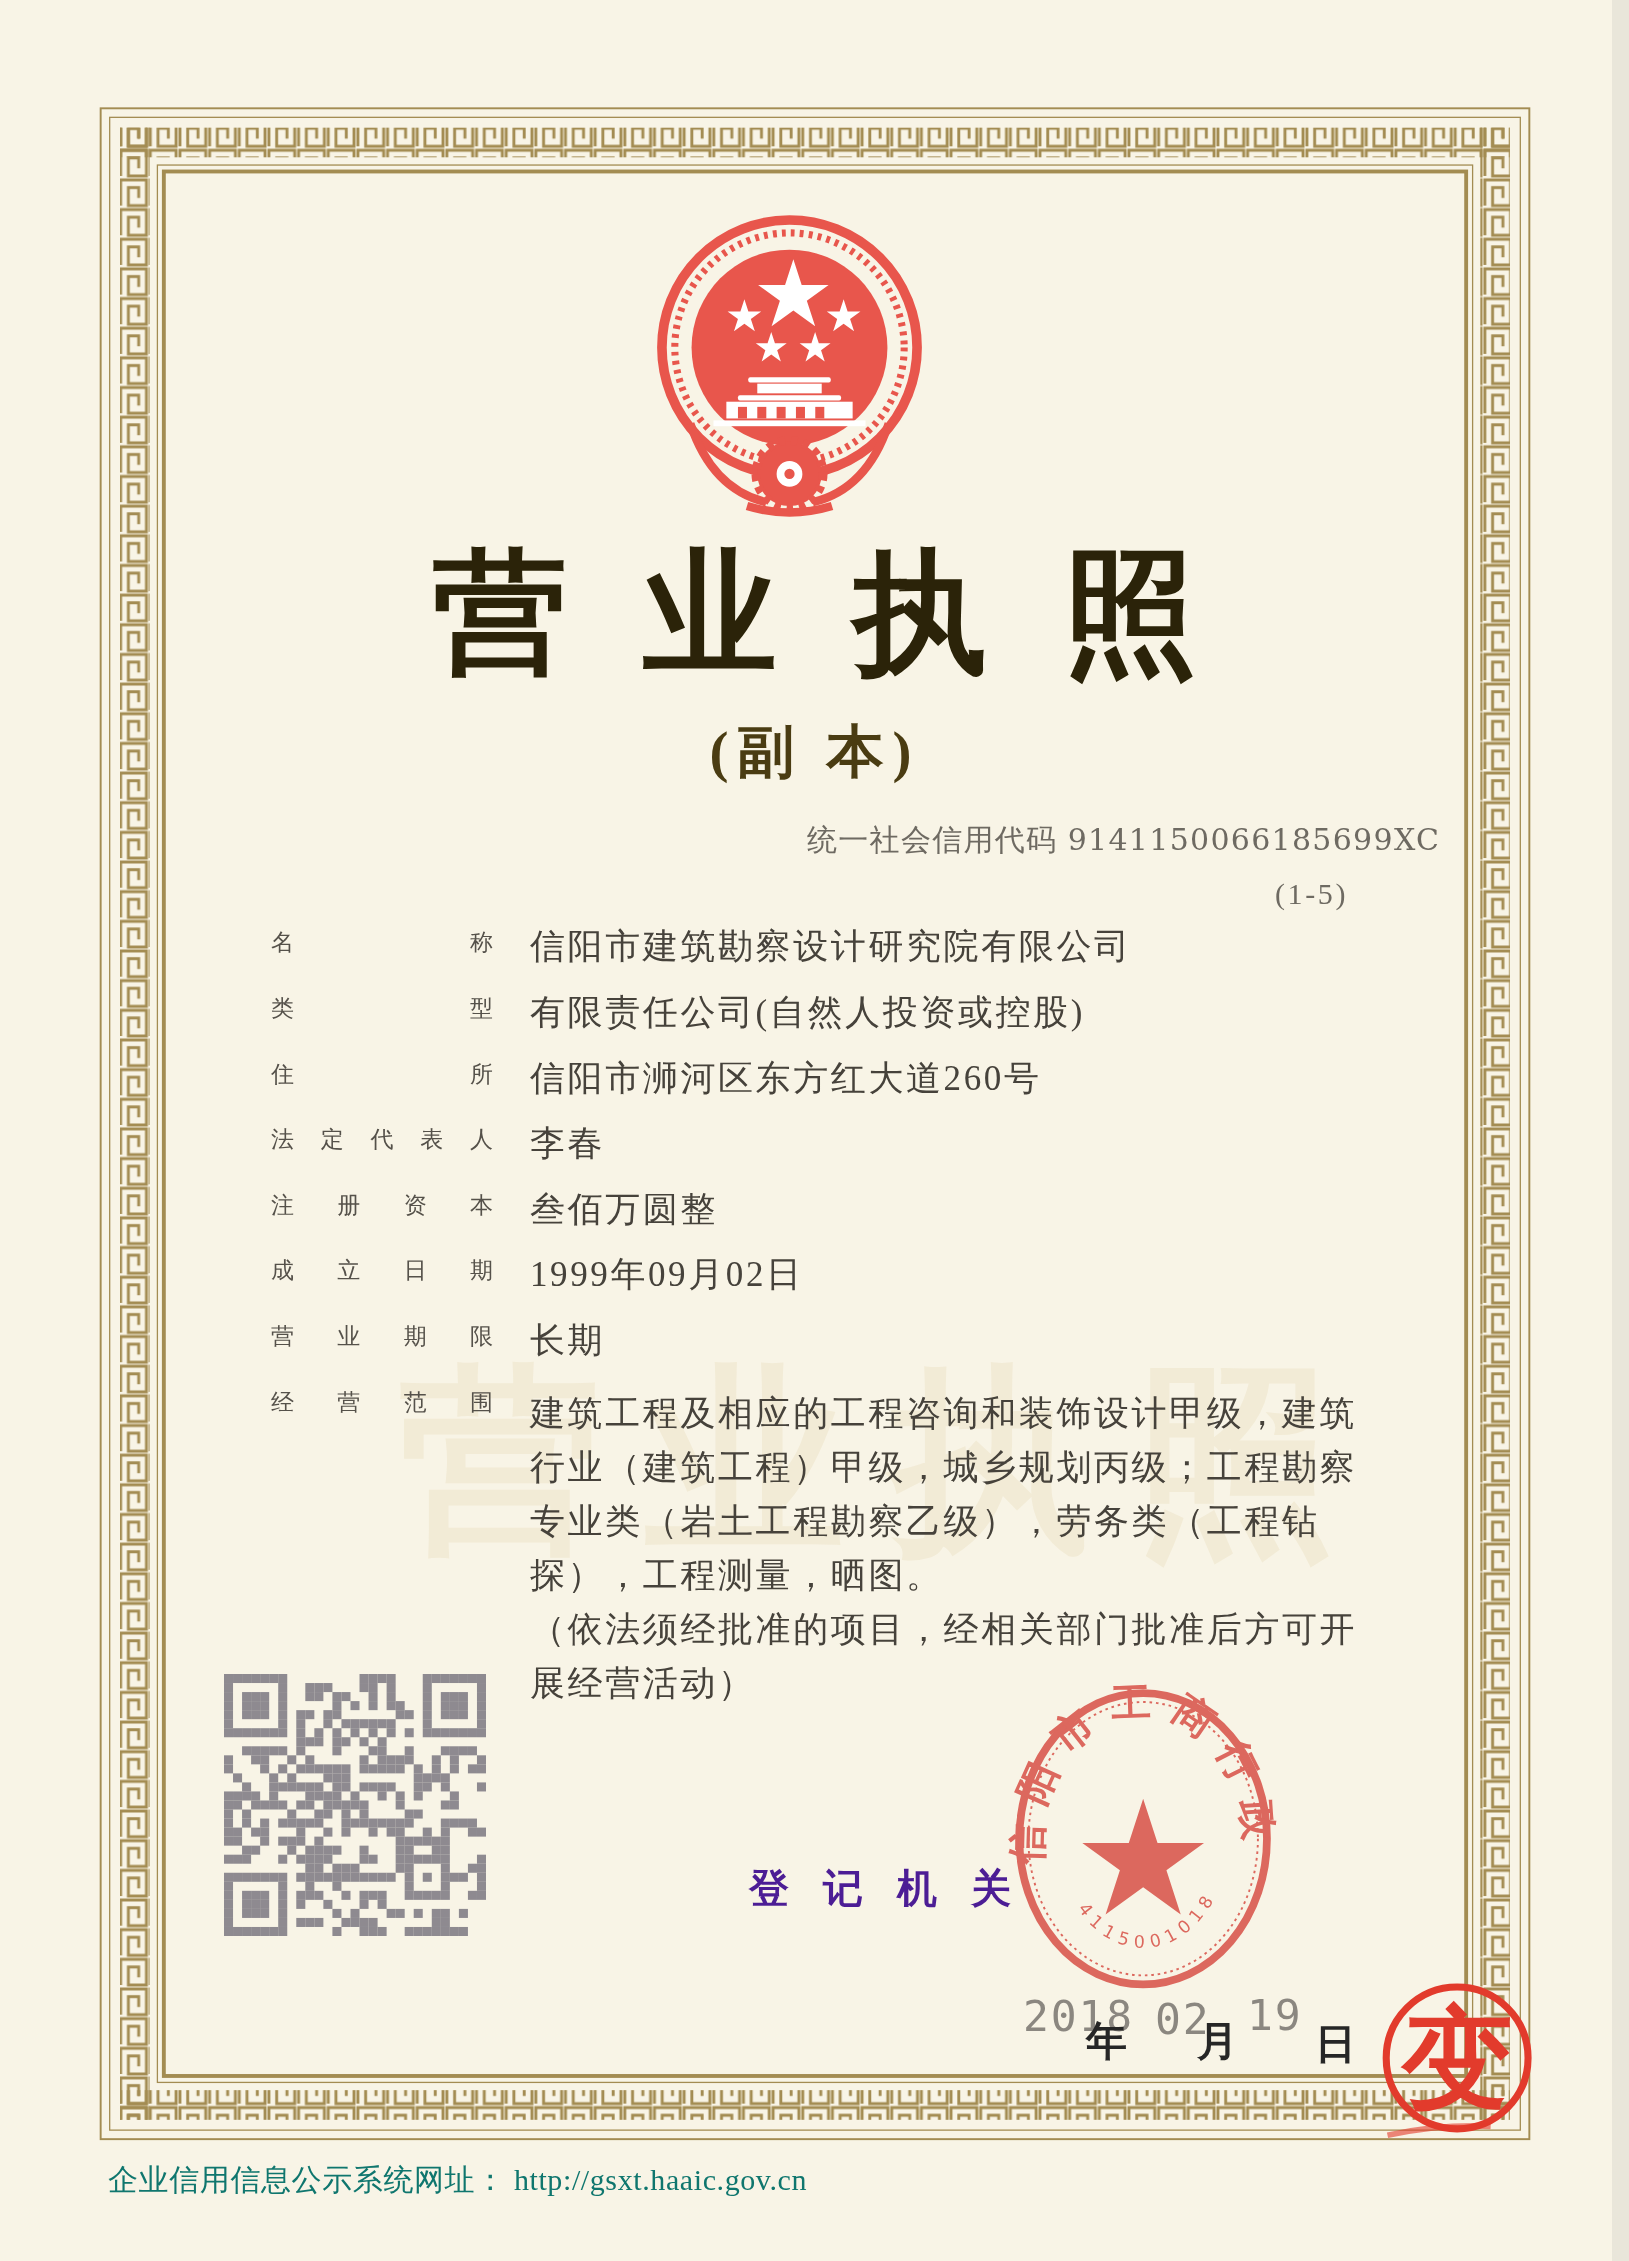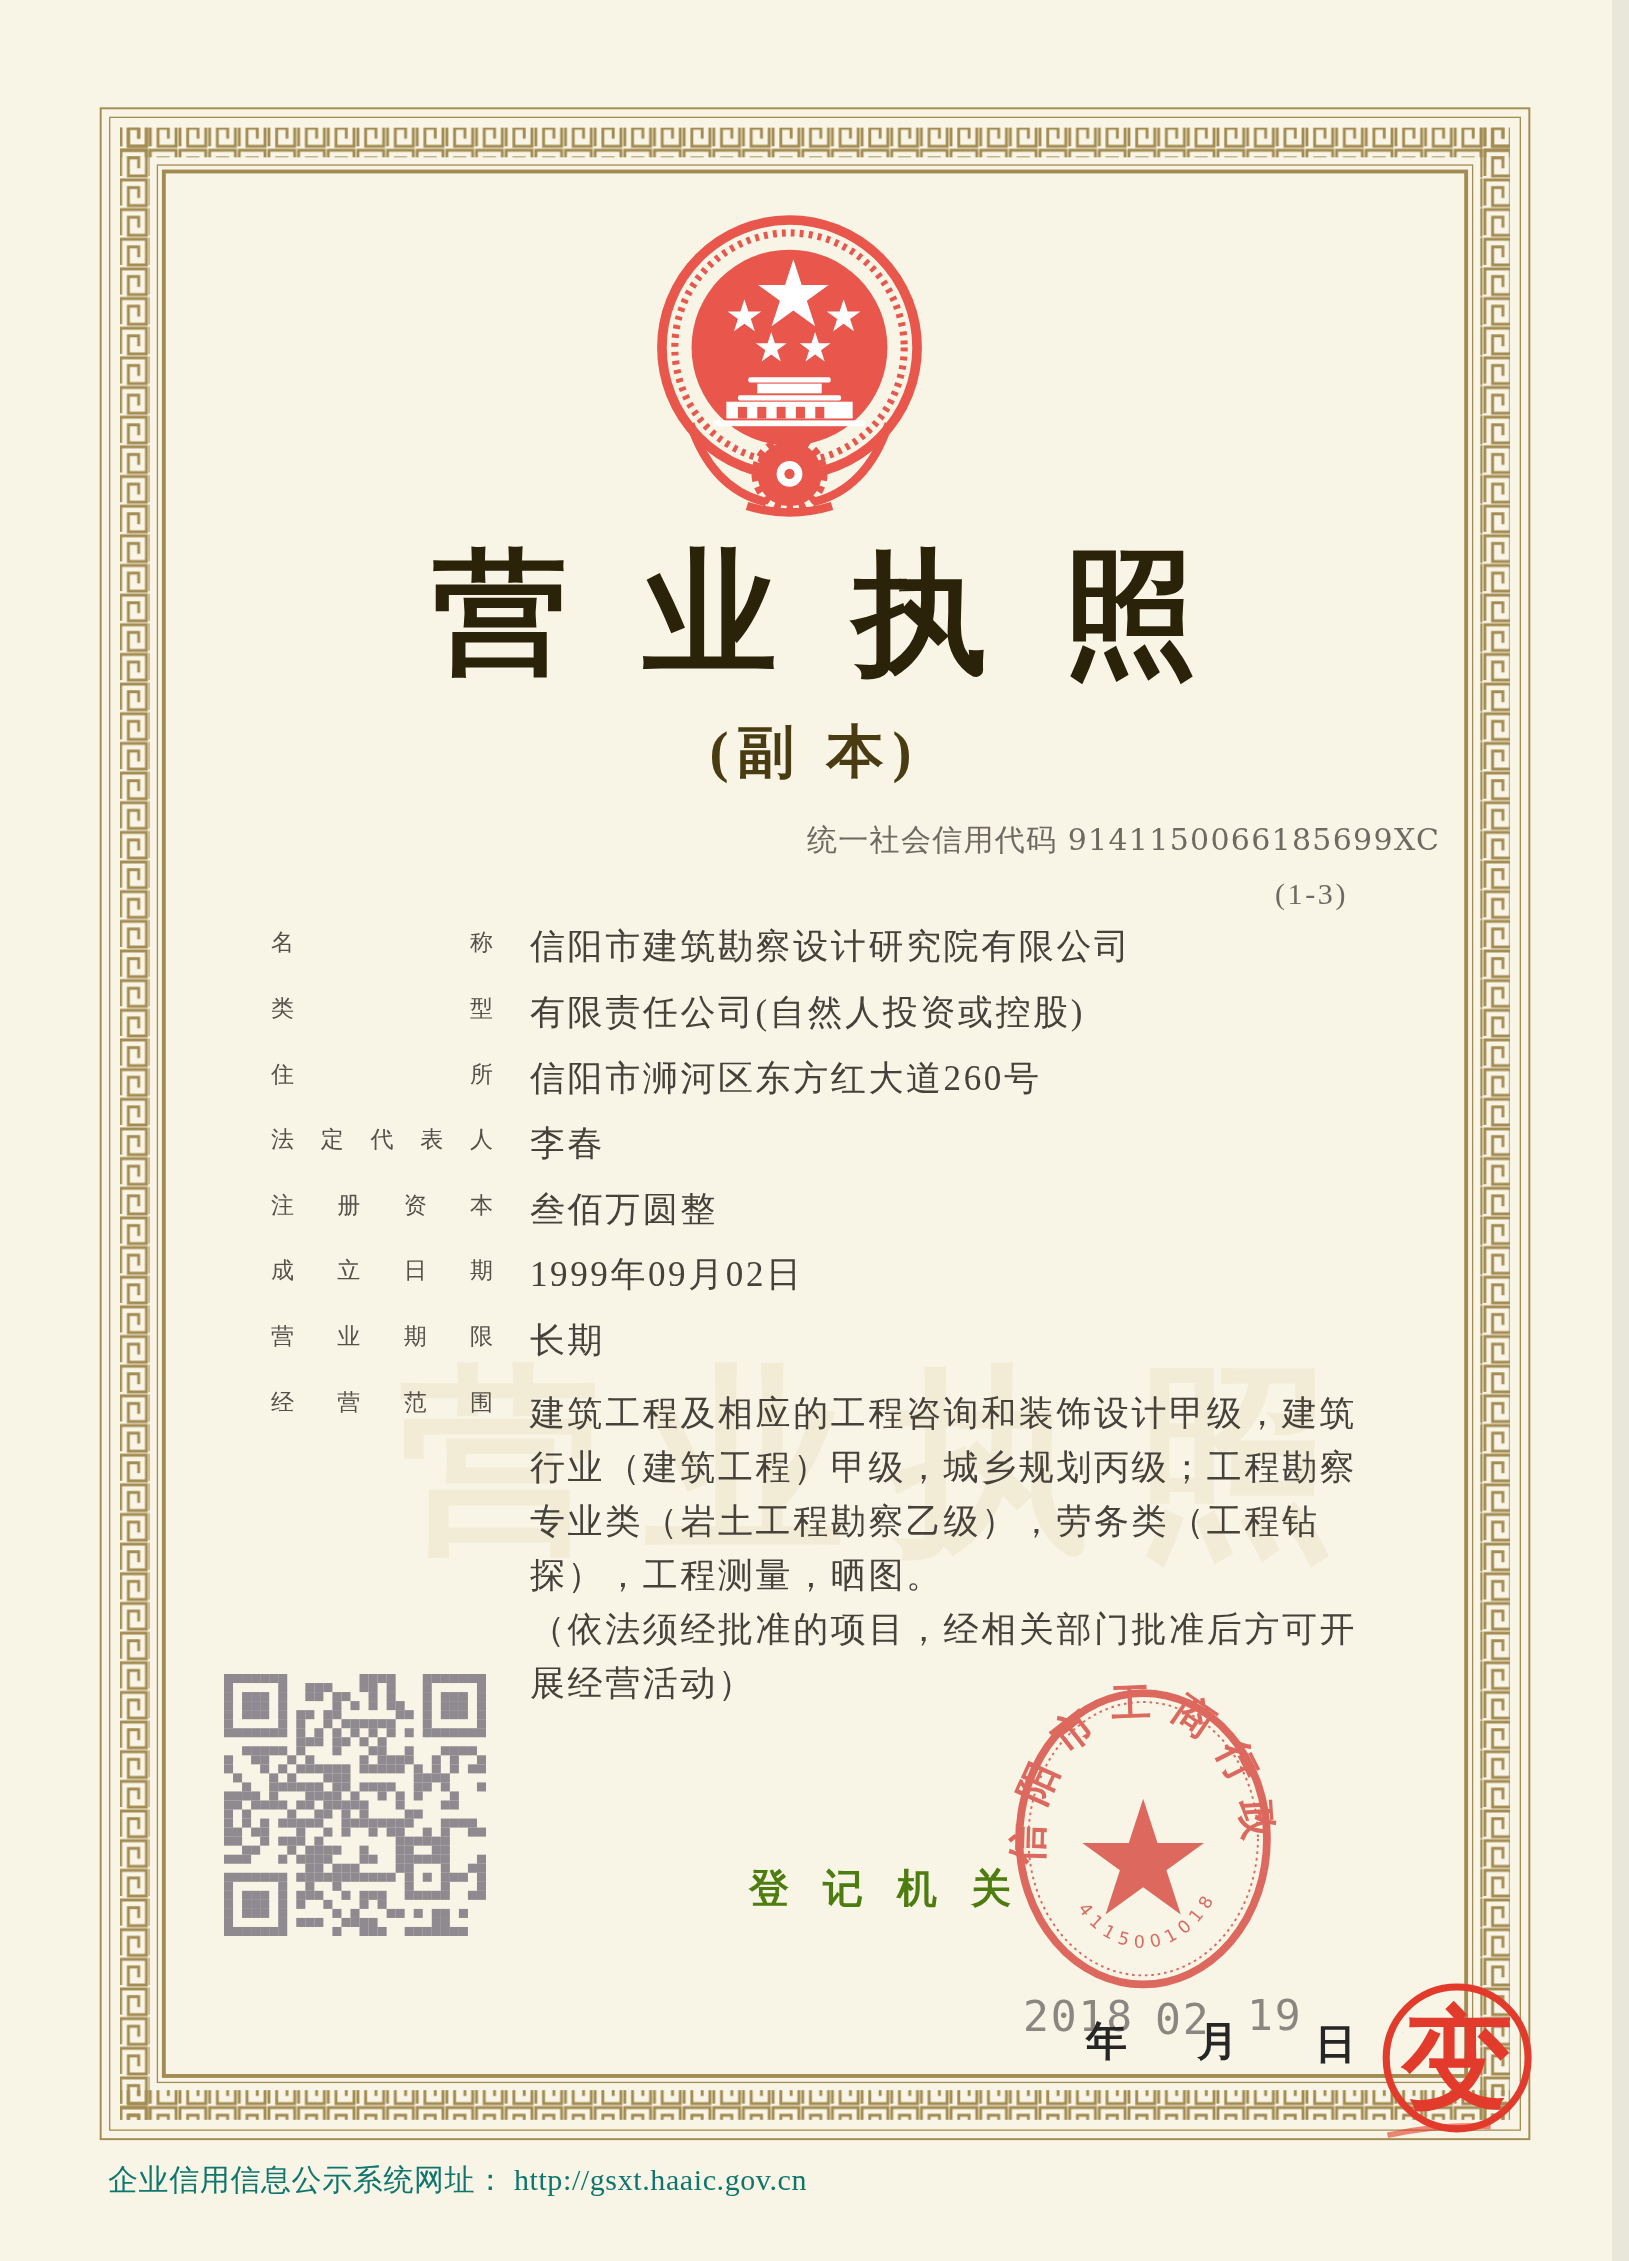--- a/index.html
+++ b/index.html
@@ -46,21 +46,21 @@
     font-size:35px; color:#46423b; letter-spacing:2.6px;
     white-space:pre-line; line-height:54px;
   }
   .r0{top:927px}.r1{top:993px}.r2{top:1059px}.r3{top:1124px}
   .r4{top:1190px}.r5{top:1255px}.r6{top:1321px}.r7{top:1387px}
   .single .field-value{line-height:39px;}
   
   .qr{left:224px; top:1674px; width:262px; height:262px;}
   
   .registry-label{
-    left:749px; top:1861px; font-size:40px; color:#4d7c0f; font-weight:600;
+    left:749px; top:1861px; font-size:40px; color:#4c1d95; font-weight:600;
     letter-spacing:34px; white-space:nowrap;
   }
   
   .date-digits{
     font-family:"DejaVu Sans Mono",monospace; font-size:43px; color:#8b8780;
     letter-spacing:1.9px; white-space:nowrap;
   }
   .date-char{font-size:41px; color:#262626; font-weight:600;}
   .dt-year{left:1023px; top:1991px;}
   .dt-ynb{left:1086px; top:2014px;}
@@ -133,21 +133,21 @@
       <circle cx="216" cy="408" r="8" fill="#e8564c"></circle>
     </g>
   </svg>
 
   <div class="abs doc-title">营业执照</div>
   <div class="abs doc-subtitle">(副  本)</div>
 
   <div class="abs credit-line">
     <span>统一社会信用代码</span><span class="code">9141150066185699XC</span>
   </div>
-  <div class="abs page-note">(1-3)</div>
+  <div class="abs page-note">(1-5)</div>
 
   <div class="abs watermark">营业执照</div>
 
   <div class="abs field-row r0 single">
     <span class="field-label">名称</span><span class="field-value">信阳市建筑勘察设计研究院有限公司</span>
   </div>
   <div class="abs field-row r1 single">
     <span class="field-label">类型</span><span class="field-value">有限责任公司(自然人投资或控股)</span>
   </div>
   <div class="abs field-row r2 single">

